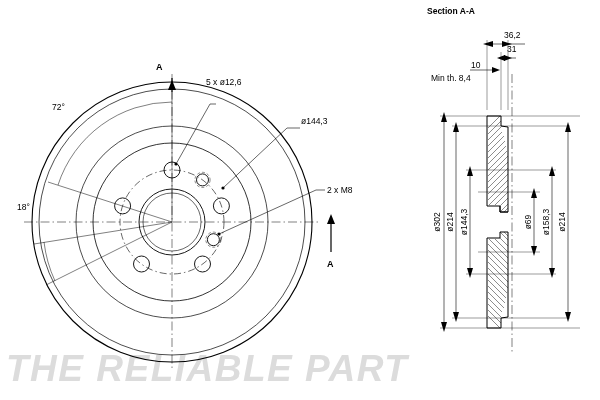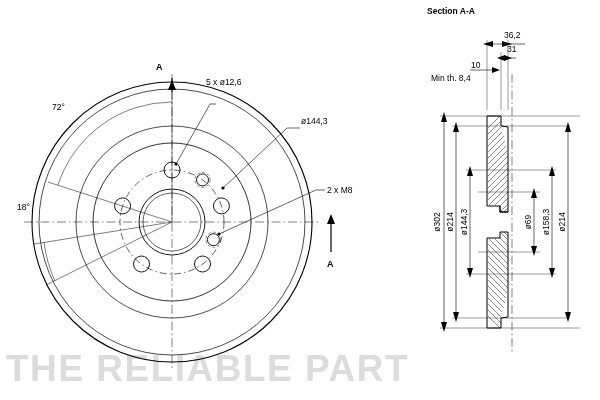--- a/index.html
+++ b/index.html
@@ -12,20 +12,21 @@
   .wm{
     position:absolute;color:#d9d9d9;font-weight:bold;
     letter-spacing:2px;user-select:none;
   }
   #wm-nk{
     right:6px;top:40px;font-size:58px;letter-spacing:6px;color:#dcdcdc;
   }
   #wm-tagline{
     left:6px;bottom:10px;font-size:37px;letter-spacing:1.5px;color:#dcdcdc;
     white-space:nowrap;
+    font-style:italic;
   }
   svg{position:absolute;left:0;top:0;}
   text{font-family:"Liberation Sans", sans-serif;fill:#000;}
 </style>
 </head>
 <body>
 
 <div id="sheet">
 
   <div class="wm" id="wm-tagline">THE RELIABLE PART</div>

